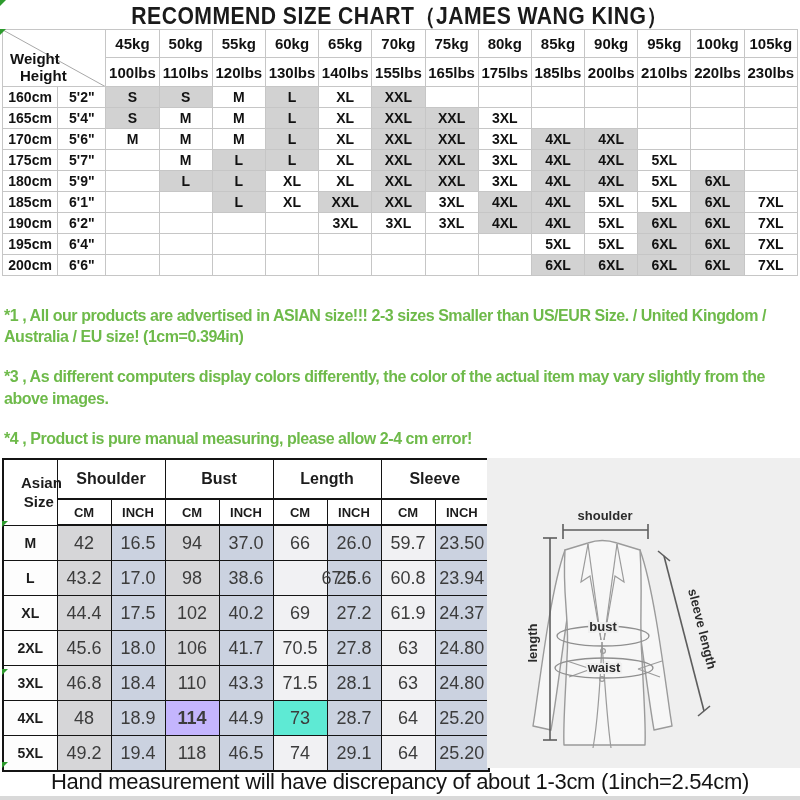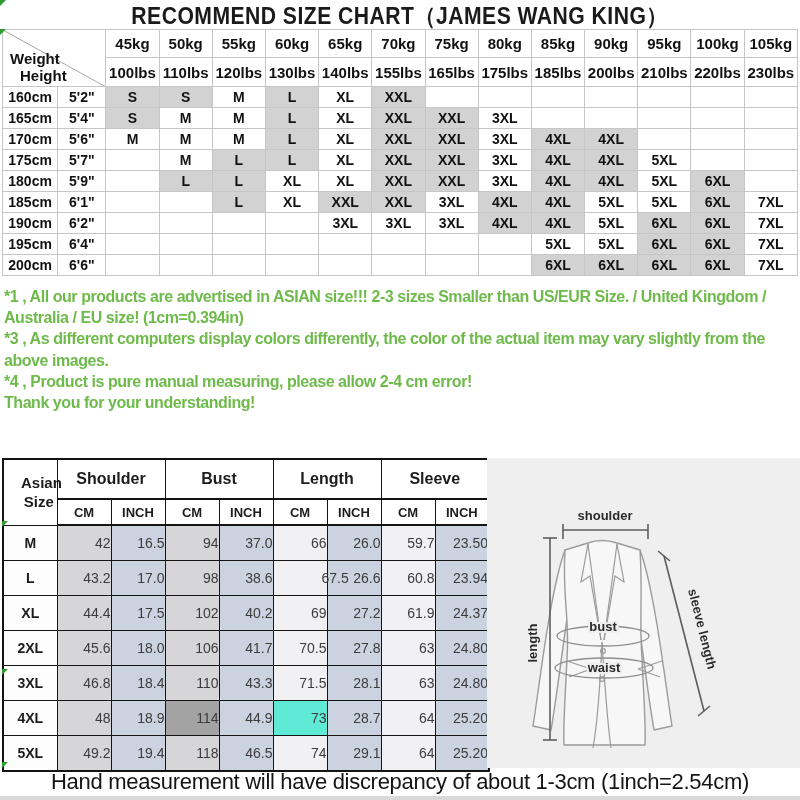--- a/index.html
+++ b/index.html
@@ -32,37 +32,37 @@
   #corner-cell{position:relative;background:#fff;padding:0;}
   #corner-cell svg{position:absolute;left:0;top:0;}
   .corner-word{position:absolute;font-size:15px;font-weight:bold;color:#111;}
   .corner-weight{left:7px;top:20px;}
   .corner-height{left:17px;top:37px;}
   
   #notes{
     position:absolute;left:4px;top:286px;width:794px;
     font-size:16px;font-weight:bold;line-height:21.2px;letter-spacing:-0.45px;
   }
-  .note-line{white-space:normal;}
+  .note-line{white-space:normal;margin-top:19px;}
   
   #measure-table{
     position:absolute;left:2px;top:458px;width:486px;
     border:2px solid #141414;
   }
   #measure-table th,#measure-table td{
     border:1px solid #141414;text-align:center;vertical-align:middle;padding:0;white-space:nowrap;
   }
   #measure-table th.corner{
     font-size:15px;font-weight:bold;white-space:pre-line;line-height:19px;background:#fff;padding-left:17px;
   }
   #measure-table th.grp{height:38px;font-size:16px;font-weight:bold;background:#fff;border-bottom:2px solid #141414;}
   #measure-table th.sub{height:24px;font-size:13px;font-weight:bold;background:#fff;border-bottom:2px solid #141414;}
   #measure-table td{height:34px;}
   #measure-table td.mlab{font-size:14px;font-weight:bold;background:#fdfdfd;}
-  #measure-table td.mval{font-size:14px;font-weight:normal;color:#3c3c3c;text-align:right;}
+  #measure-table td.mval{font-size:18px;font-weight:normal;color:#3c3c3c;}
   
   #diagram{
     position:absolute;left:487px;top:458px;width:313px;height:310px;background:#efefef;
   }
   #diagram svg{display:block;}
   .meas-label{font-size:13px;font-weight:bold;fill:#2b2b2b;}
   
   #footer{
     position:absolute;left:0;top:769px;width:800px;height:27px;
     text-align:center;font-size:22px;font-weight:normal;color:#141414;letter-spacing:-0.3px;
@@ -384,21 +384,21 @@
         <td class="mval" style="background: rgb(203, 210, 224);">43.3</td>
         <td class="mval" style="background: rgb(241, 241, 243);">71.5</td>
         <td class="mval" style="background: rgb(203, 210, 224);">28.1</td>
         <td class="mval" style="background: rgb(241, 241, 243);">63</td>
         <td class="mval" style="background: rgb(203, 210, 224);">24.80</td>
       </tr>
       <tr>
         <td class="mlab">4XL</td>
         <td class="mval" style="background: rgb(214, 214, 216);">48</td>
         <td class="mval" style="background: rgb(203, 210, 224);">18.9</td>
-        <td class="mval" style="background: #a3a3a3;">114</td>
+        <td class="mval" style="background: #c4b5fd; font-weight: bold;">114</td>
         <td class="mval" style="background: rgb(203, 210, 224);">44.9</td>
         <td class="mval" style="background: #5eead4;">73</td>
         <td class="mval" style="background: rgb(203, 210, 224);">28.7</td>
         <td class="mval" style="background: rgb(241, 241, 243);">64</td>
         <td class="mval" style="background: rgb(203, 210, 224);">25.20</td>
       </tr>
       <tr>
         <td class="mlab">5XL</td>
         <td class="mval" style="background: rgb(214, 214, 216);">49.2</td>
         <td class="mval" style="background: rgb(203, 210, 224);">19.4</td>

